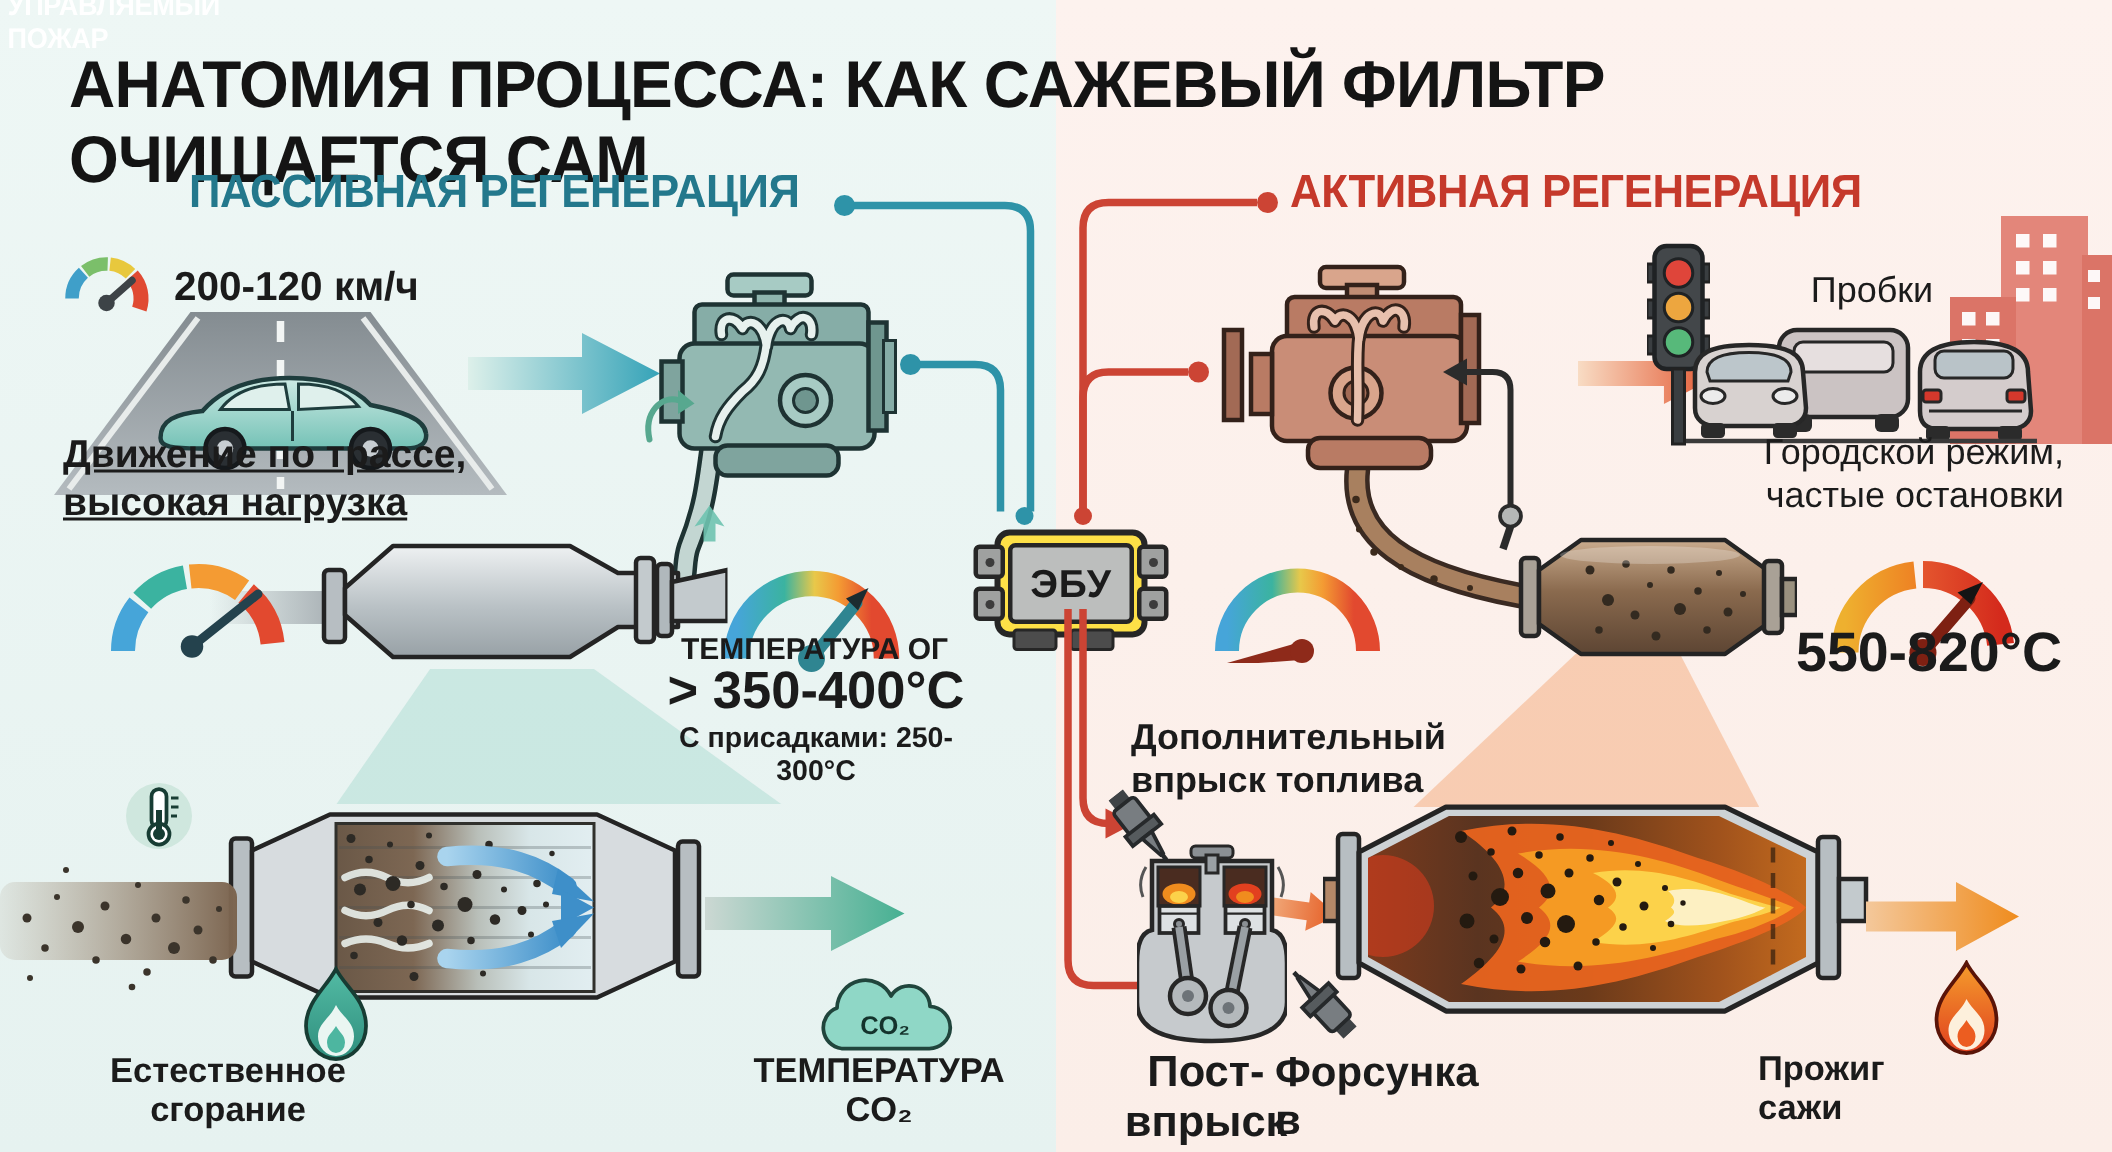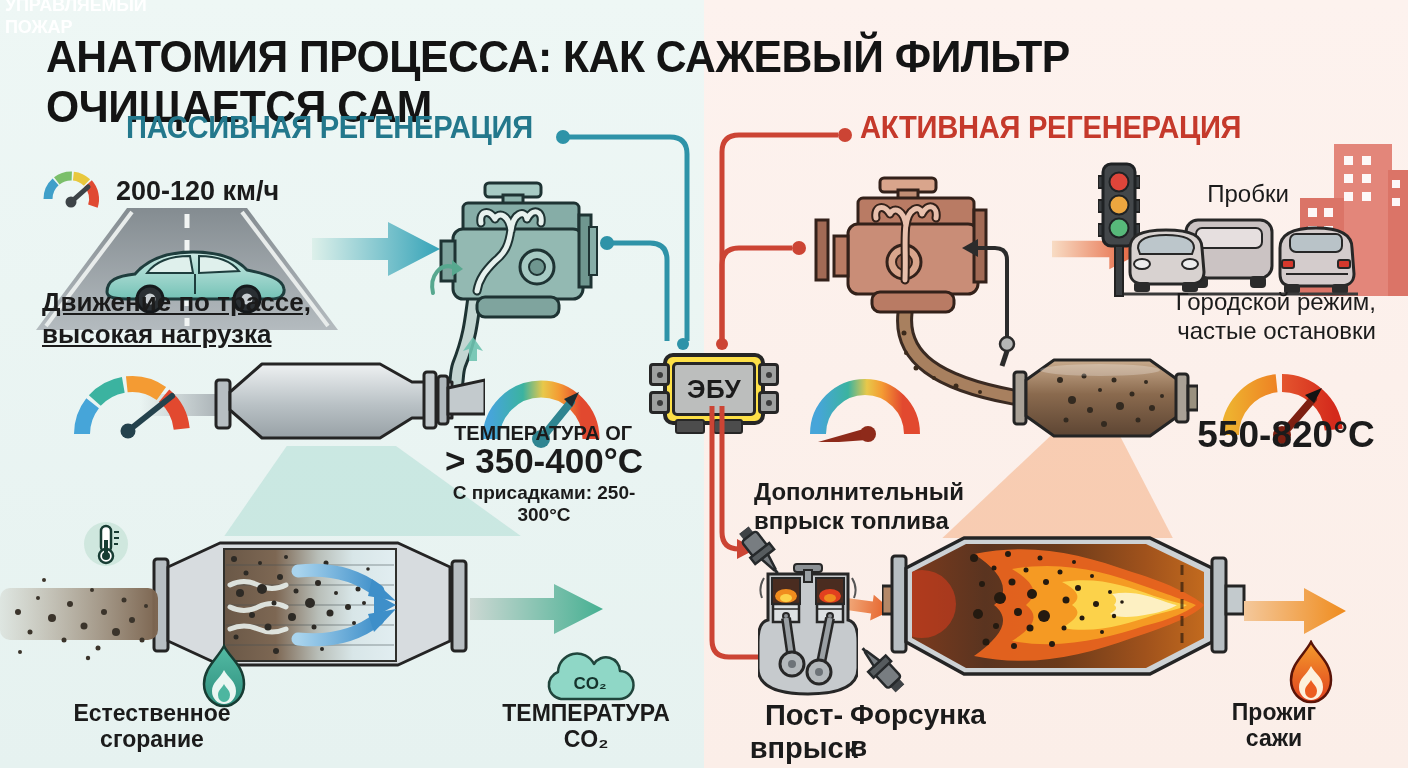--- a/index.html
+++ b/index.html
@@ -25,21 +25,21 @@
   .co2-lbl{left:500px;top:700px;width:172px;text-align:center;font-size:23px;font-weight:600;line-height:1.15;}
   .jam-lbl{left:1188px;top:180px;width:120px;text-align:center;font-size:24px;font-weight:400;}
   .cond-a{left:1170px;top:288px;width:206px;text-align:right;font-size:24px;font-weight:400;line-height:1.2;}
   .a-temp{left:1196px;top:414px;width:180px;text-align:center;font-size:37px;font-weight:900;}
   .badge{left:1176px;top:450px;width:202px;height:31px;background:var(--badge_bg,#d7392b);
          border-radius:16px;z-index:8;display:flex;align-items:center;justify-content:center;}
   .badge span{color:#fff;font-size:19px;font-weight:800;transform:scaleX(.95);letter-spacing:-.2px;}
   .inj-lbl{left:754px;top:478px;font-size:24px;font-weight:700;line-height:1.2;}
   .post-lbl{left:748px;top:699px;width:112px;text-align:center;font-size:29px;font-weight:600;line-height:1.15;}
   .forsunka-lbl{left:850px;top:699px;width:132px;text-align:left;font-size:28px;font-weight:600;line-height:1.15;}
-  .burn2-lbl{left:1218px;top:699px;width:112px;text-align:center;font-size:23px;font-weight:600;line-height:1.15;}
+  .burn2-lbl{left:1172px;top:699px;width:112px;text-align:left;font-size:23px;font-weight:600;line-height:1.15;}
   .beam{position:absolute;z-index:1;}
   .beam.l{left:215px;top:446px;width:312px;height:90px;background:rgba(172,219,209,.5);
           clip-path:polygon(23% 0,58% 0,98% 100%,3% 100%);}
   .beam.r{left:940px;top:436px;width:240px;height:102px;background:rgba(243,152,96,.4);
           clip-path:polygon(46% 0,75% 0,97% 100%,1% 100%);}
   .ecu{left:663px;top:341px;width:94px;height:64px;background:#fde047;border:4px solid #262626;
        border-radius:10px;z-index:4;position:absolute;margin-top:12px;}
   .ecu .inner{position:absolute;inset:5px;border:3px solid #262626;border-radius:5px;background:#bcbebd;
        display:flex;align-items:center;justify-content:center;}
   .ecu .inner span{font-size:26px;font-weight:900;letter-spacing:.5px;}

